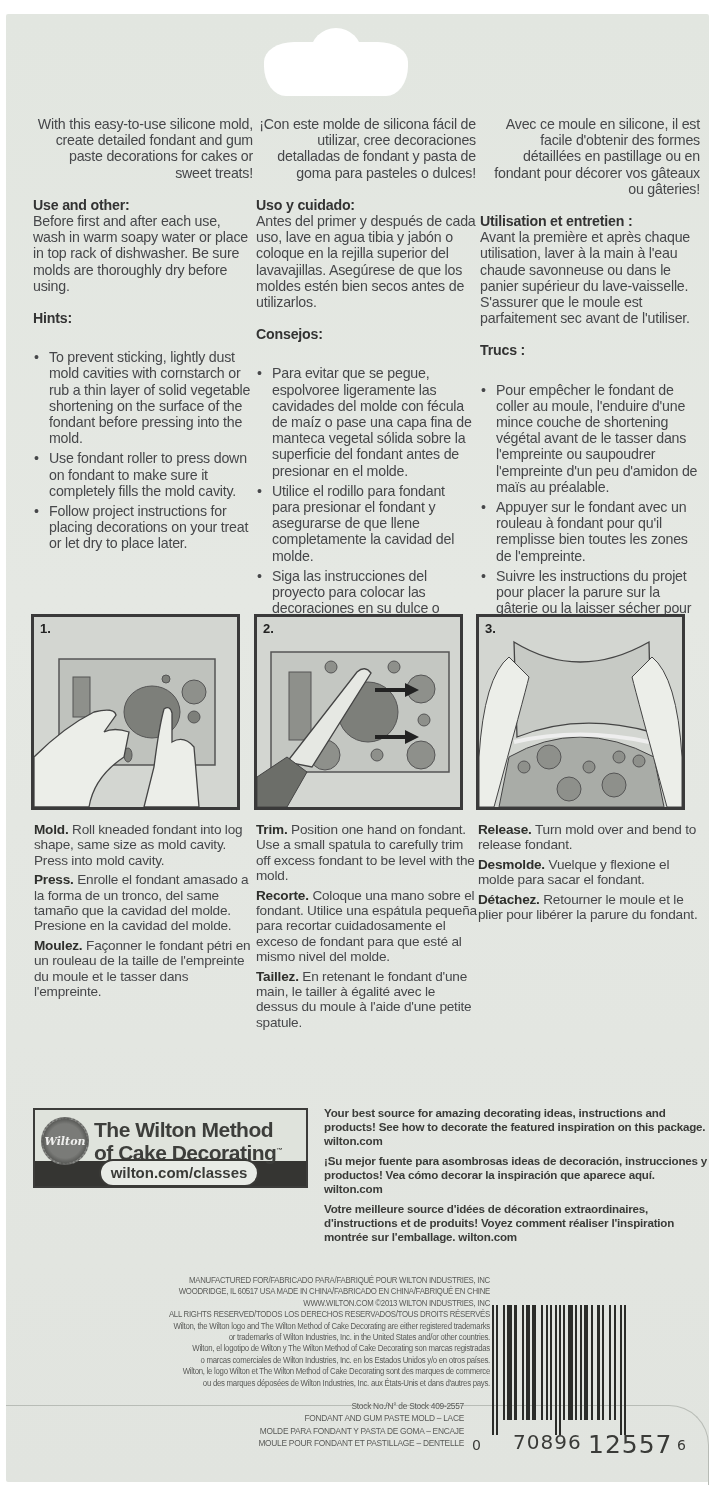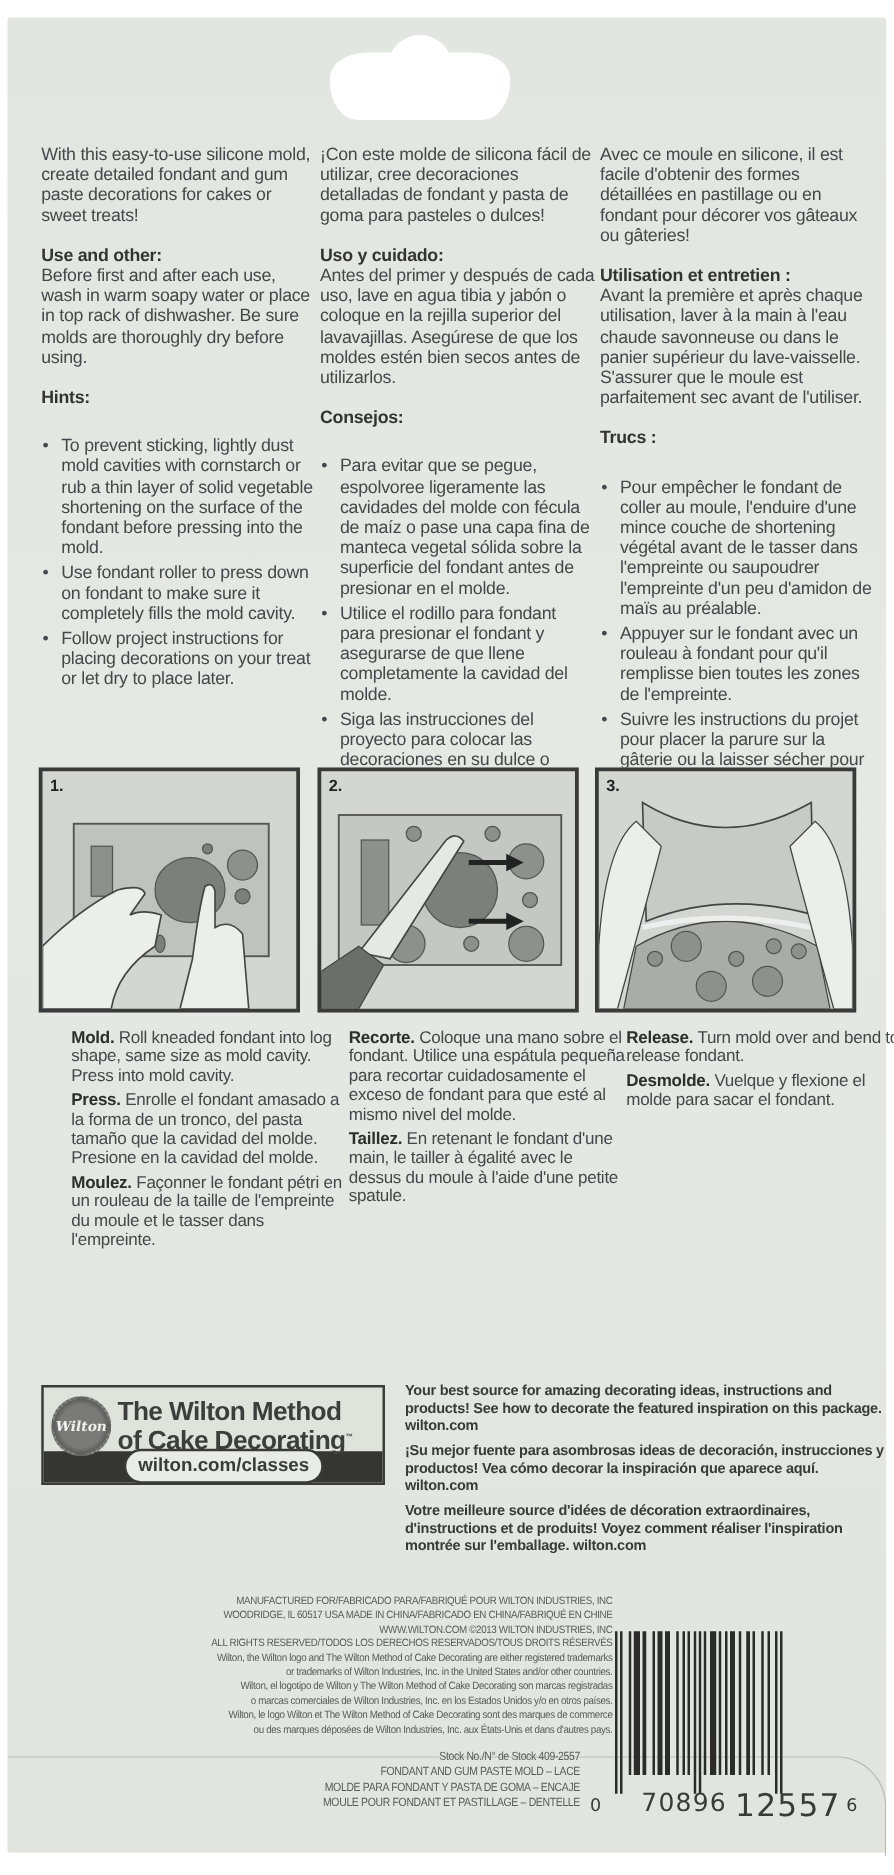--- a/index.html
+++ b/index.html
@@ -18,38 +18,38 @@
   }
   .hang-hole::before {
     content: ""; position: absolute; left: 46px; top: -14px; width: 52px; height: 30px;
     background: #ffffff; border-radius: 26px 26px 0 0;
   }
 
   .col { position: absolute; width: 220px; font-size: 14.2px; line-height: 16.2px; color: #46474a; letter-spacing: -0.2px; }
   .col.c1 { left: 33px; }
   .col.c2 { left: 256px; }
   .col.c3 { left: 480px; }
-  .col p { margin-bottom: 16px; }
+  .col p { margin-bottom: 16px; text-align: right; }
   .col h3 { font-size: 14.2px; font-weight: bold; color: #333; margin-bottom: 0; }
   .col ul { list-style: none; margin-top: 23px; }
   .col li { position: relative; padding-left: 16px; margin-bottom: 4px; }
   .col li::before { content: "•"; position: absolute; left: 1px; top: 0; }
   .section { margin-bottom: 16px; }
 
   .panel {
     position: absolute; top: 614px; width: 209px; height: 196px;
     border: 3px solid #3a3a3a; background: #d3d6d1;
   }
   .panel .num { position: absolute; left: 6px; top: 4px; font-weight: bold; font-size: 13px; color: #222; }
   .panel svg { position: absolute; left: 0; top: 0; }
   .p1 { left: 31px; }
   .p2 { left: 254px; }
   .p3 { left: 476px; }
 
-  .steps { position: absolute; top: 822px; width: 222px; font-size: 13.6px; line-height: 15.4px; color: #46474a; letter-spacing: -0.2px; margin-left: 23px; }
+  .steps { position: absolute; top: 822px; width: 222px; font-size: 13.6px; line-height: 15.4px; color: #46474a; letter-spacing: -0.2px; }
   .steps p { margin-bottom: 4px; }
   .steps b { color: #2e2f2c; }
   .s1 { left: 34px; }
   .s2 { left: 256px; }
   .s3 { left: 478px; }
 
   .wilton-box {
     position: absolute; left: 33px; top: 1108px; width: 275px; height: 80px;
     border: 2px solid #3c3c3a; background: #dfe3dc; padding-left: 26px;
   }
@@ -204,30 +204,32 @@
     <circle cx="135" cy="168" r="12" fill="#8e908b" stroke="#555"></circle>
     <path d="M35 25 Q100 65 170 25 L172 115 Q100 95 38 120 Z" fill="#c7cac5" stroke="#444" stroke-width="1.3"></path>
     <path d="M0 140 Q5 60 30 40 L50 60 Q45 80 15 190 L0 190 Z" fill="#eceee9" stroke="#444"></path>
     <path d="M203 140 Q198 60 173 40 L153 60 Q158 80 188 190 L203 190 Z" fill="#eceee9" stroke="#444"></path>
   </svg>
   <span class="num">3.</span>
 </div>
 
 <div class="steps s1">
   <p><b>Mold.</b> <span>Roll kneaded fondant into log shape, same size as mold cavity. Press into mold cavity.</span></p>
-  <p><b>Press.</b> <span>Enrolle el fondant amasado a la forma de un tronco, del pasta tamaño que la cavidad del molde. Presione en la cavidad del molde.</span></p>
+  <p><b>Press.</b> <span>Enrolle el fondant amasado a la forma de un tronco, del same tamaño que la cavidad del molde. Presione en la cavidad del molde.</span></p>
   <p><b>Moulez.</b> <span>Façonner le fondant pétri en un rouleau de la taille de l'empreinte du moule et le tasser dans l'empreinte.</span></p>
 </div>
 <div class="steps s2">
+  <p><b>Trim.</b> <span>Position one hand on fondant. Use a small spatula to carefully trim off excess fondant to be level with the mold.</span></p>
   <p><b>Recorte.</b> <span>Coloque una mano sobre el fondant. Utilice una espátula pequeña para recortar cuidadosamente el exceso de fondant para que esté al mismo nivel del molde.</span></p>
   <p><b>Taillez.</b> <span>En retenant le fondant d'une main, le tailler à égalité avec le dessus du moule à l'aide d'une petite spatule.</span></p>
 </div>
 <div class="steps s3">
   <p><b>Release.</b> <span>Turn mold over and bend to release fondant.</span></p>
   <p><b>Desmolde.</b> <span>Vuelque y flexione el molde para sacar el fondant.</span></p>
+  <p><b>Détachez.</b> <span>Retourner le moule et le plier pour libérer la parure du fondant.</span></p>
 </div>
 
 <div class="wilton-box">
   <div class="bar"></div>
   <div class="wilton-logo">
       <span>Wilton</span>
     </div>
   <div class="wilton-title">
     <div>The Wilton Method</div>
     <div><span>of Cake Decorating</span><span class="tm">™</span></div>

